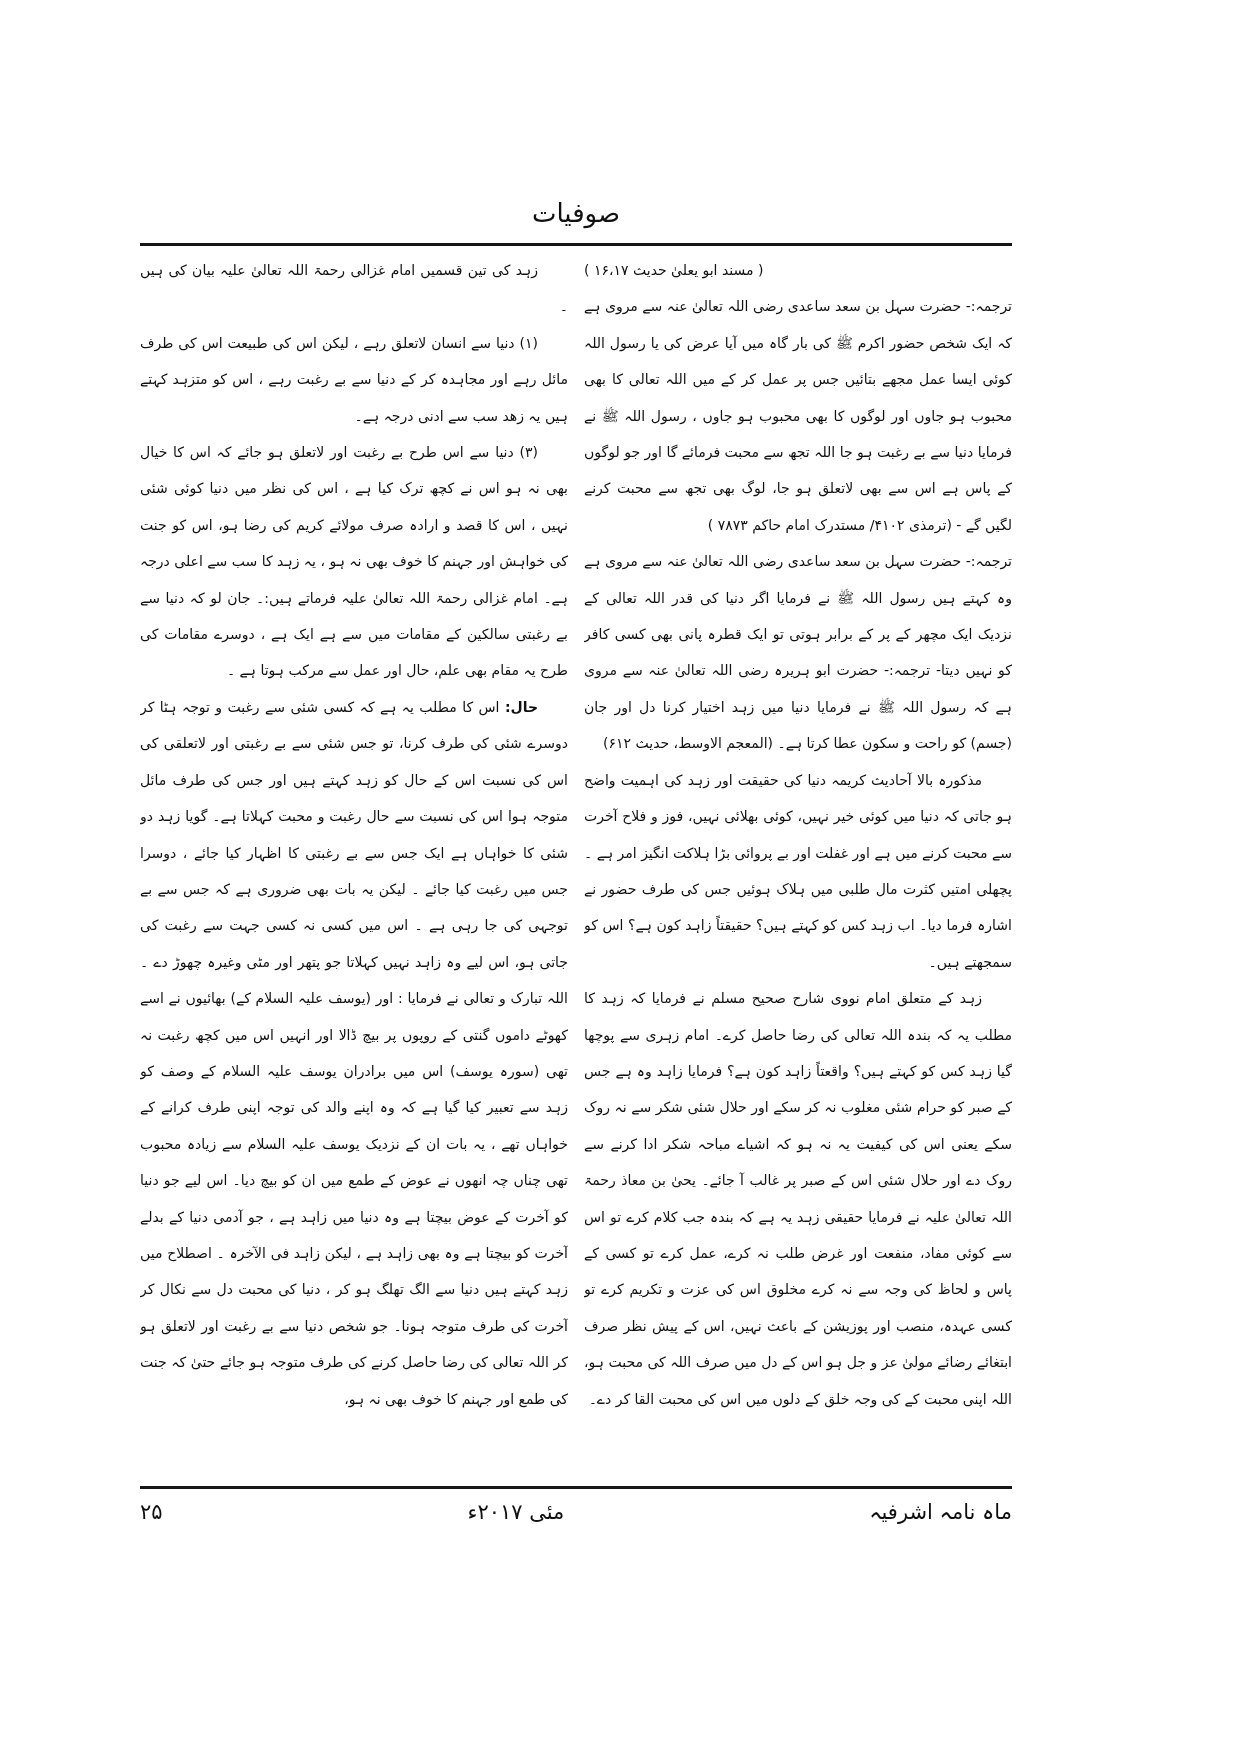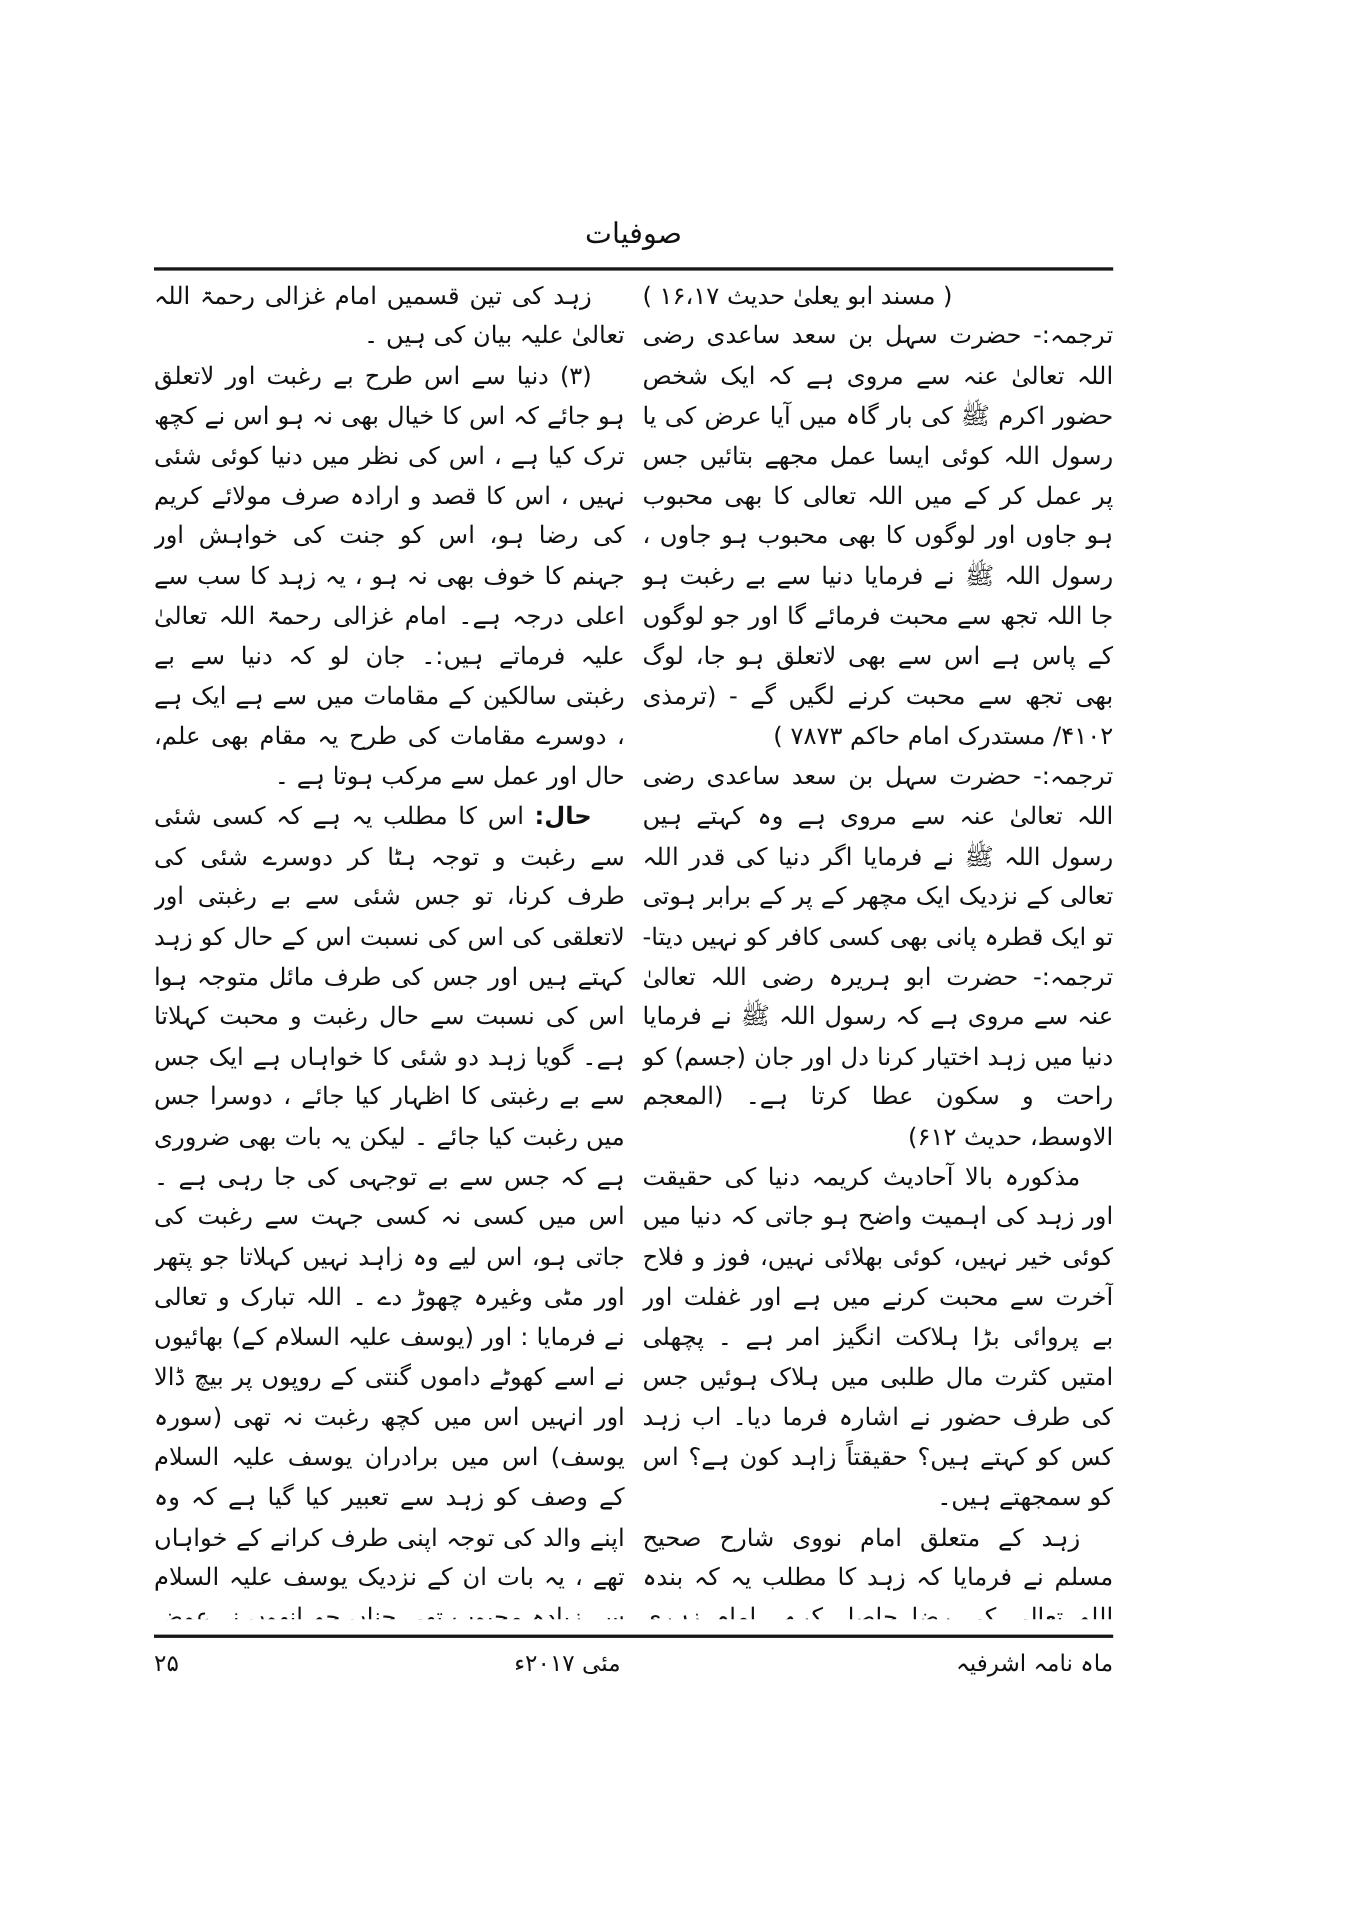--- a/index.html
+++ b/index.html
@@ -38,21 +38,21 @@
     left: 140px;
     width: 872px;
     height: 1220px;
     display: flex;
     gap: 16px;
     direction: rtl;
   }
   .col {
     flex: 1 1 50%;
     text-align: justify;
-    font-size: 22px;
+    font-size: 14px;
     line-height: 36.4px;
     letter-spacing: 0;
     overflow: hidden;
   }
   .col p { margin: 0; }
   .indent { text-indent: 30px; }
   .citation { text-align: left; text-indent: 0; }
   .lead { font-weight: bold; }
   .footer {
     position: absolute;
@@ -81,20 +81,21 @@
     <div class="col">
       <p class="citation">( مسند ابو یعلیٰ حدیث ۱۶،۱۷ )</p>
       <p>ترجمہ:- حضرت سہل بن سعد ساعدی رضی اللہ تعالیٰ عنہ سے مروی ہے کہ ایک شخص حضور اکرم ﷺ کی بار گاہ میں آیا عرض کی یا رسول اللہ کوئی ایسا عمل مجھے بتائیں جس پر عمل کر کے میں اللہ تعالی کا بھی محبوب ہو جاوں اور لوگوں کا بھی محبوب ہو جاوں ، رسول اللہ ﷺ نے فرمایا دنیا سے بے رغبت ہو جا اللہ تجھ سے محبت فرمائے گا اور جو لوگوں کے پاس ہے اس سے بھی لاتعلق ہو جا، لوگ بھی تجھ سے محبت کرنے لگیں گے - (ترمذی ۴۱۰۲/ مستدرک امام حاکم ۷۸۷۳ )</p>
       <p>ترجمہ:- حضرت سہل بن سعد ساعدی رضی اللہ تعالیٰ عنہ سے مروی ہے وہ کہتے ہیں رسول اللہ ﷺ نے فرمایا اگر دنیا کی قدر اللہ تعالی کے نزدیک ایک مچھر کے پر کے برابر ہوتی تو ایک قطرہ پانی بھی کسی کافر کو نہیں دیتا- ترجمہ:- حضرت ابو ہریرہ رضی اللہ تعالیٰ عنہ سے مروی ہے کہ رسول اللہ ﷺ نے فرمایا دنیا میں زہد اختیار کرنا دل اور جان (جسم) کو راحت و سکون عطا کرتا ہے۔ (المعجم الاوسط، حدیث ۶۱۲)</p>
       <p class="indent">مذکورہ بالا آحادیث کریمہ دنیا کی حقیقت اور زہد کی اہمیت واضح ہو جاتی کہ دنیا میں کوئی خیر نہیں، کوئی بھلائی نہیں، فوز و فلاح آخرت سے محبت کرنے میں ہے اور غفلت اور بے پروائی بڑا ہلاکت انگیز امر ہے ۔ پچھلی امتیں کثرت مال طلبی میں ہلاک ہوئیں جس کی طرف حضور نے اشارہ فرما دیا۔ اب زہد کس کو کہتے ہیں؟ حقیقتاً زاہد کون ہے؟ اس کو سمجھتے ہیں۔</p>
       <p class="indent">زہد کے متعلق امام نووی شارح صحیح مسلم نے فرمایا کہ زہد کا مطلب یہ کہ بندہ اللہ تعالی کی رضا حاصل کرے۔ امام زہری سے پوچھا گیا زہد کس کو کہتے ہیں؟ واقعتاً زاہد کون ہے؟ فرمایا زاہد وہ ہے جس کے صبر کو حرام شئی مغلوب نہ کر سکے اور حلال شئی شکر سے نہ روک سکے یعنی اس کی کیفیت یہ نہ ہو کہ اشیاے مباحہ شکر ادا کرنے سے روک دے اور حلال شئی اس کے صبر پر غالب آ جائے۔ یحیٰ بن معاذ رحمۃ اللہ تعالیٰ علیہ نے فرمایا حقیقی زہد یہ ہے کہ بندہ جب کلام کرے تو اس سے کوئی مفاد، منفعت اور غرض طلب نہ کرے، عمل کرے تو کسی کے پاس و لحاظ کی وجہ سے نہ کرے مخلوق اس کی عزت و تکریم کرے تو کسی عہدہ، منصب اور پوزیشن کے باعث نہیں، اس کے پیش نظر صرف ابتغائے رضائے مولیٰ عز و جل ہو اس کے دل میں صرف اللہ کی محبت ہو، اللہ اپنی محبت کے کی وجہ خلق کے دلوں میں اس کی محبت القا کر دے۔</p>
     </div>
 
     <div class="col">
       <p class="indent">زہد کی تین قسمیں امام غزالی رحمۃ اللہ تعالیٰ علیہ بیان کی ہیں ۔</p>
+      <p class="indent">(۱) دنیا سے انسان لاتعلق رہے ، لیکن اس کی طبیعت اس کی طرف مائل رہے اور مجاہدہ کر کے دنیا سے بے رغبت رہے ، اس کو متزہد کہتے ہیں یہ زھد سب سے ادنی درجہ ہے۔</p>
       <p class="indent">(۳) دنیا سے اس طرح بے رغبت اور لاتعلق ہو جائے کہ اس کا خیال بھی نہ ہو اس نے کچھ ترک کیا ہے ، اس کی نظر میں دنیا کوئی شئی نہیں ، اس کا قصد و ارادہ صرف مولائے کریم کی رضا ہو، اس کو جنت کی خواہش اور جہنم کا خوف بھی نہ ہو ، یہ زہد کا سب سے اعلی درجہ ہے۔ امام غزالی رحمۃ اللہ تعالیٰ علیہ فرماتے ہیں:۔ جان لو کہ دنیا سے بے رغبتی سالکین کے مقامات میں سے ہے ایک ہے ، دوسرے مقامات کی طرح یہ مقام بھی علم، حال اور عمل سے مرکب ہوتا ہے ۔</p>
       <p class="indent"><span class="lead">حال:</span><span> اس کا مطلب یہ ہے کہ کسی شئی سے رغبت و توجہ ہٹا کر دوسرے شئی کی طرف کرنا، تو جس شئی سے بے رغبتی اور لاتعلقی کی اس کی نسبت اس کے حال کو زہد کہتے ہیں اور جس کی طرف مائل متوجہ ہوا اس کی نسبت سے حال رغبت و محبت کہلاتا ہے۔ گویا زہد دو شئی کا خواہاں ہے ایک جس سے بے رغبتی کا اظہار کیا جائے ، دوسرا جس میں رغبت کیا جائے ۔ لیکن یہ بات بھی ضروری ہے کہ جس سے بے توجہی کی جا رہی ہے ۔ اس میں کسی نہ کسی جہت سے رغبت کی جاتی ہو، اس لیے وہ زاہد نہیں کہلاتا جو پتھر اور مٹی وغیرہ چھوڑ دے ۔ اللہ تبارک و تعالی نے فرمایا : اور (یوسف علیہ السلام کے) بھائیوں نے اسے کھوٹے داموں گنتی کے روپوں پر بیچ ڈالا اور انہیں اس میں کچھ رغبت نہ تھی (سورہ یوسف) اس میں برادران یوسف علیہ السلام کے وصف کو زہد سے تعبیر کیا گیا ہے کہ وہ اپنے والد کی توجہ اپنی طرف کرانے کے خواہاں تھے ، یہ بات ان کے نزدیک یوسف علیہ السلام سے زیادہ محبوب تھی چناں چہ انھوں نے عوض کے طمع میں ان کو بیچ دیا۔ اس لیے جو دنیا کو آخرت کے عوض بیچتا ہے وہ دنیا میں زاہد ہے ، جو آدمی دنیا کے بدلے آخرت کو بیچتا ہے وہ بھی زاہد ہے ، لیکن زاہد فی الآخرہ ۔ اصطلاح میں زہد کہتے ہیں دنیا سے الگ تھلگ ہو کر ، دنیا کی محبت دل سے نکال کر آخرت کی طرف متوجہ ہونا۔ جو شخص دنیا سے بے رغبت اور لاتعلق ہو کر اللہ تعالی کی رضا حاصل کرنے کی طرف متوجہ ہو جائے حتیٰ کہ جنت کی طمع اور جہنم کا خوف بھی نہ ہو، </span></p>
     </div>
 
   </div>
 
   <div class="rule rule-footer"></div>
 
   <div class="footer">
     <span>ماہ نامہ اشرفیہ</span>

